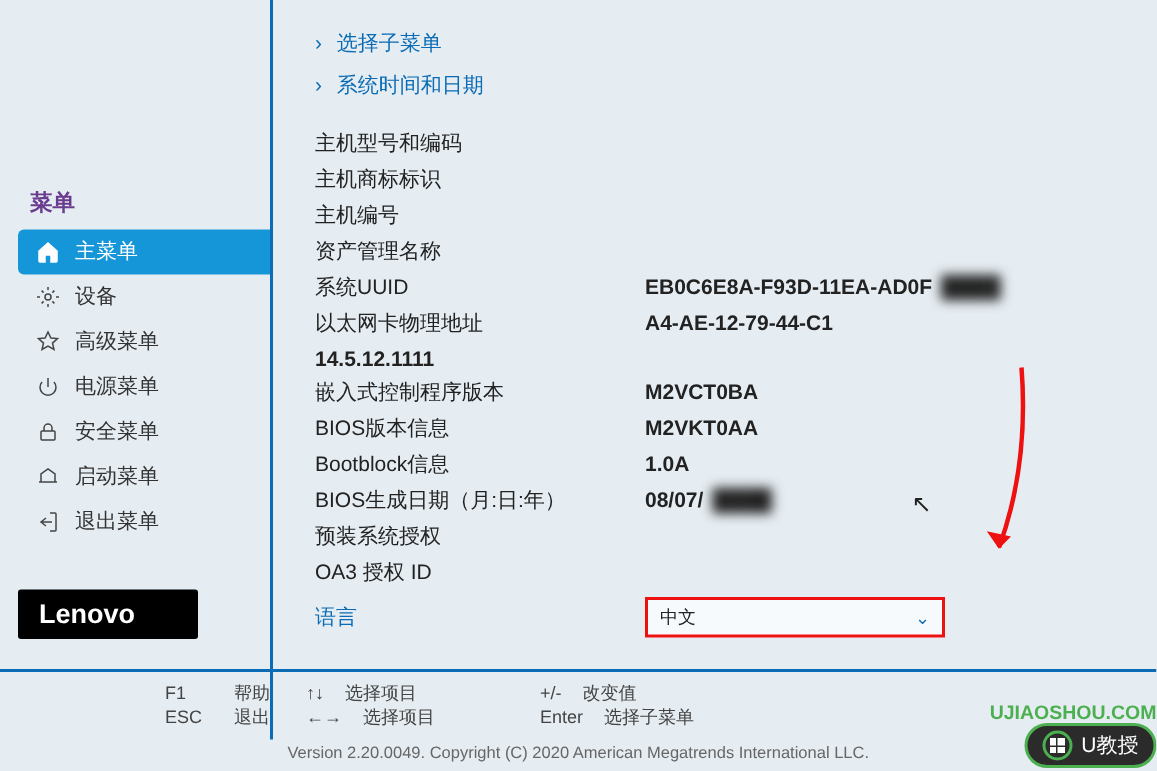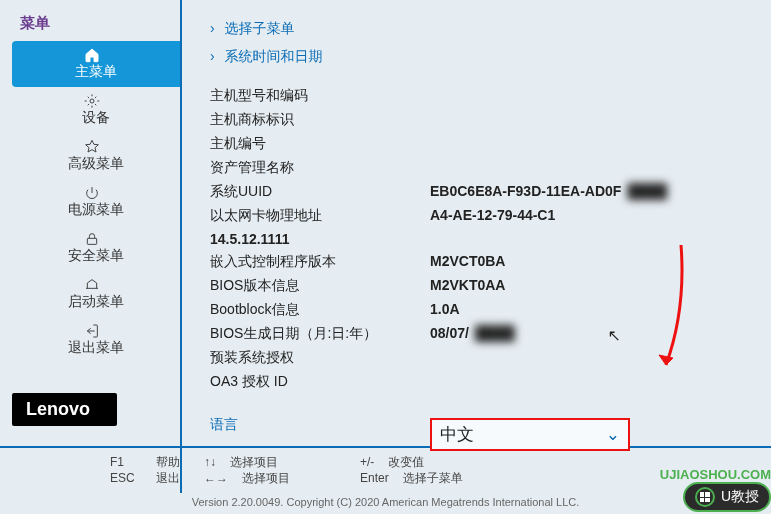--- a/index.html
+++ b/index.html
@@ -2,43 +2,43 @@
 <html><head>
 <meta charset="utf-8">
 <style>
 * { margin: 0; padding: 0; box-sizing: border-box; font-family: "Microsoft YaHei", Arial, sans-serif; }
 body { width: 771px; height: 514px; background: #e6edf2; overflow: hidden; position: relative; }
 
 .main { display: flex; height: 448px; border-bottom: 2px solid #0b6cb5; }
 .sidebar { width: 180px; padding: 0 0 20px 12px; display: flex; flex-direction: column; justify-content: flex-end; }
 .menu-title { color: #6a3b8f; font-size: 15px; font-weight: bold; margin-bottom: 8px; padding-left: 8px; }
 .menu-list { list-style: none; }
-.menu-item { display: flex; align-items: center; padding: 6px 10px; font-size: 14px; color: #333; cursor: pointer; flex-direction: column; }
+.menu-item { display: flex; align-items: center; padding: 6px 10px; font-size: 14px; color: #333; cursor: pointer; }
 .menu-item.active { background: #1596d8; color: #fff; border-radius: 4px 0 0 4px; }
 .menu-item .icon { width: 20px; display: inline-flex; margin-right: 8px; justify-content: center; }
 .menu-item.active .icon svg { fill: #fff; stroke: #fff; }
 .menu-item .icon svg { fill: none; stroke: #444; stroke-width: 1.5; }
 
-.logo-box { margin-top: 30px; background: #000; color: #fff; display: inline-block; padding: 6px 14px; font-weight: bold; font-size: 18px; width: 105px; border-radius: 2px; }
+.logo-box { margin-top: 30px; background: #000; color: #fff; display: inline-block; padding: 6px 14px; font-weight: bold; font-size: 18px; width: 120px; border-radius: 2px; }
 
 .divider-v { width: 2px; background: #0b6cb5; }
 
 .content { flex: 1; padding: 20px 30px 10px 28px; position: relative; }
 .link-row { color: #0b6cb5; font-size: 14px; margin-bottom: 10px; cursor: pointer; }
 .link-row .chev { color: #0b6cb5; margin-right: 6px; }
 
 .info-block { margin-top: 18px; }
 .info-row { display: flex; font-size: 14px; color: #111; padding: 3px 0; }
 .info-label { width: 220px; font-weight: normal; color: #222; }
 .info-value { flex: 1; color: #222; font-weight: bold; }
 .info-value.blur { filter: blur(4px); color: #888; }
 
 .lang-row { display: flex; align-items: center; margin-top: 4px; }
 .lang-label { width: 220px; color: #0b6cb5; font-size: 14px; }
-.lang-select { border: 2px solid #e11; width: 200px; display: flex; justify-content: space-between; align-items: center; padding: 3px 8px; font-size: 17px; color: #222; background: #f6fafc; cursor: pointer; margin-top: 20px; }
+.lang-select { border: 2px solid #e11; width: 200px; display: flex; justify-content: space-between; align-items: center; padding: 3px 8px; font-size: 12px; color: #222; background: #f6fafc; cursor: pointer; }
 .lang-select .caret { color: #0b6cb5; }
 
 .arrow-annot { position: absolute; right: 80px; top: 240px; pointer-events: none; }
 .arrow-annot svg { stroke: #e11; fill: #e11; }
 
 .footer { display: flex; height: 45px; font-size: 12px; color: #444; }
 .foot-left { width: 180px; padding: 6px 0 0 22px; }
 .foot-left .kv { display: flex; gap: 14px; line-height: 16px; justify-content: flex-end; }
 .foot-left .k { width: 32px; }
 .foot-div { width: 2px; background: #0b6cb5; }

